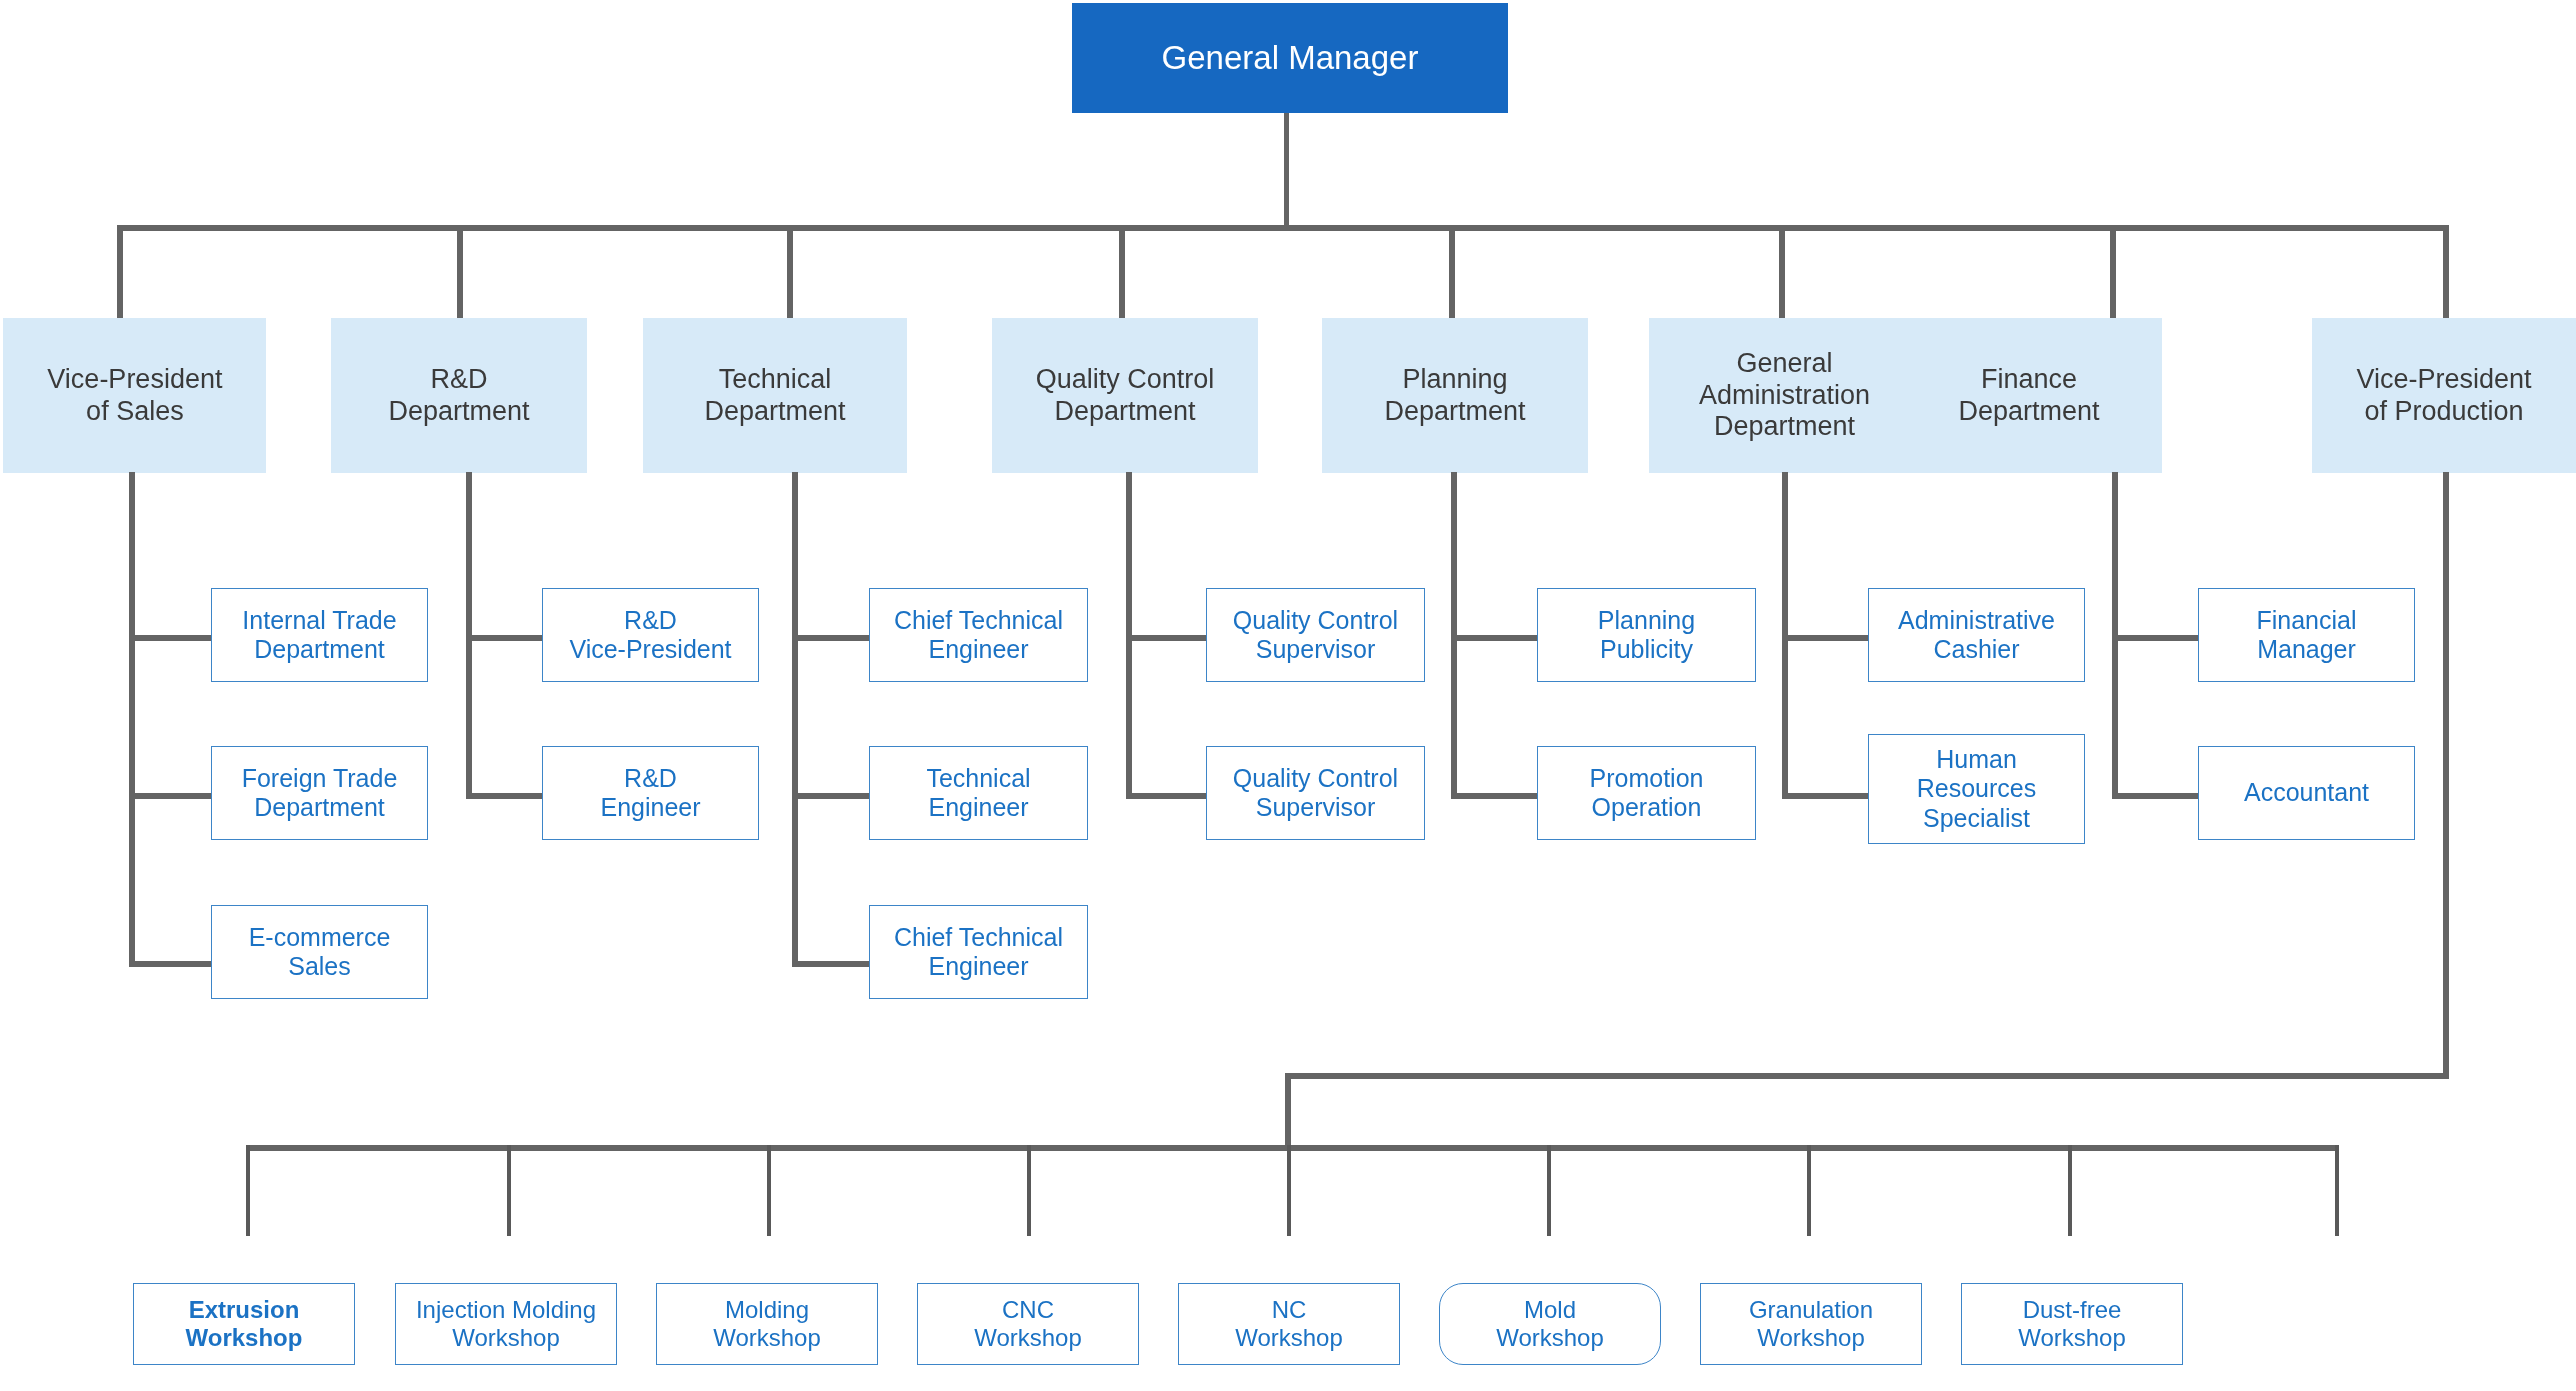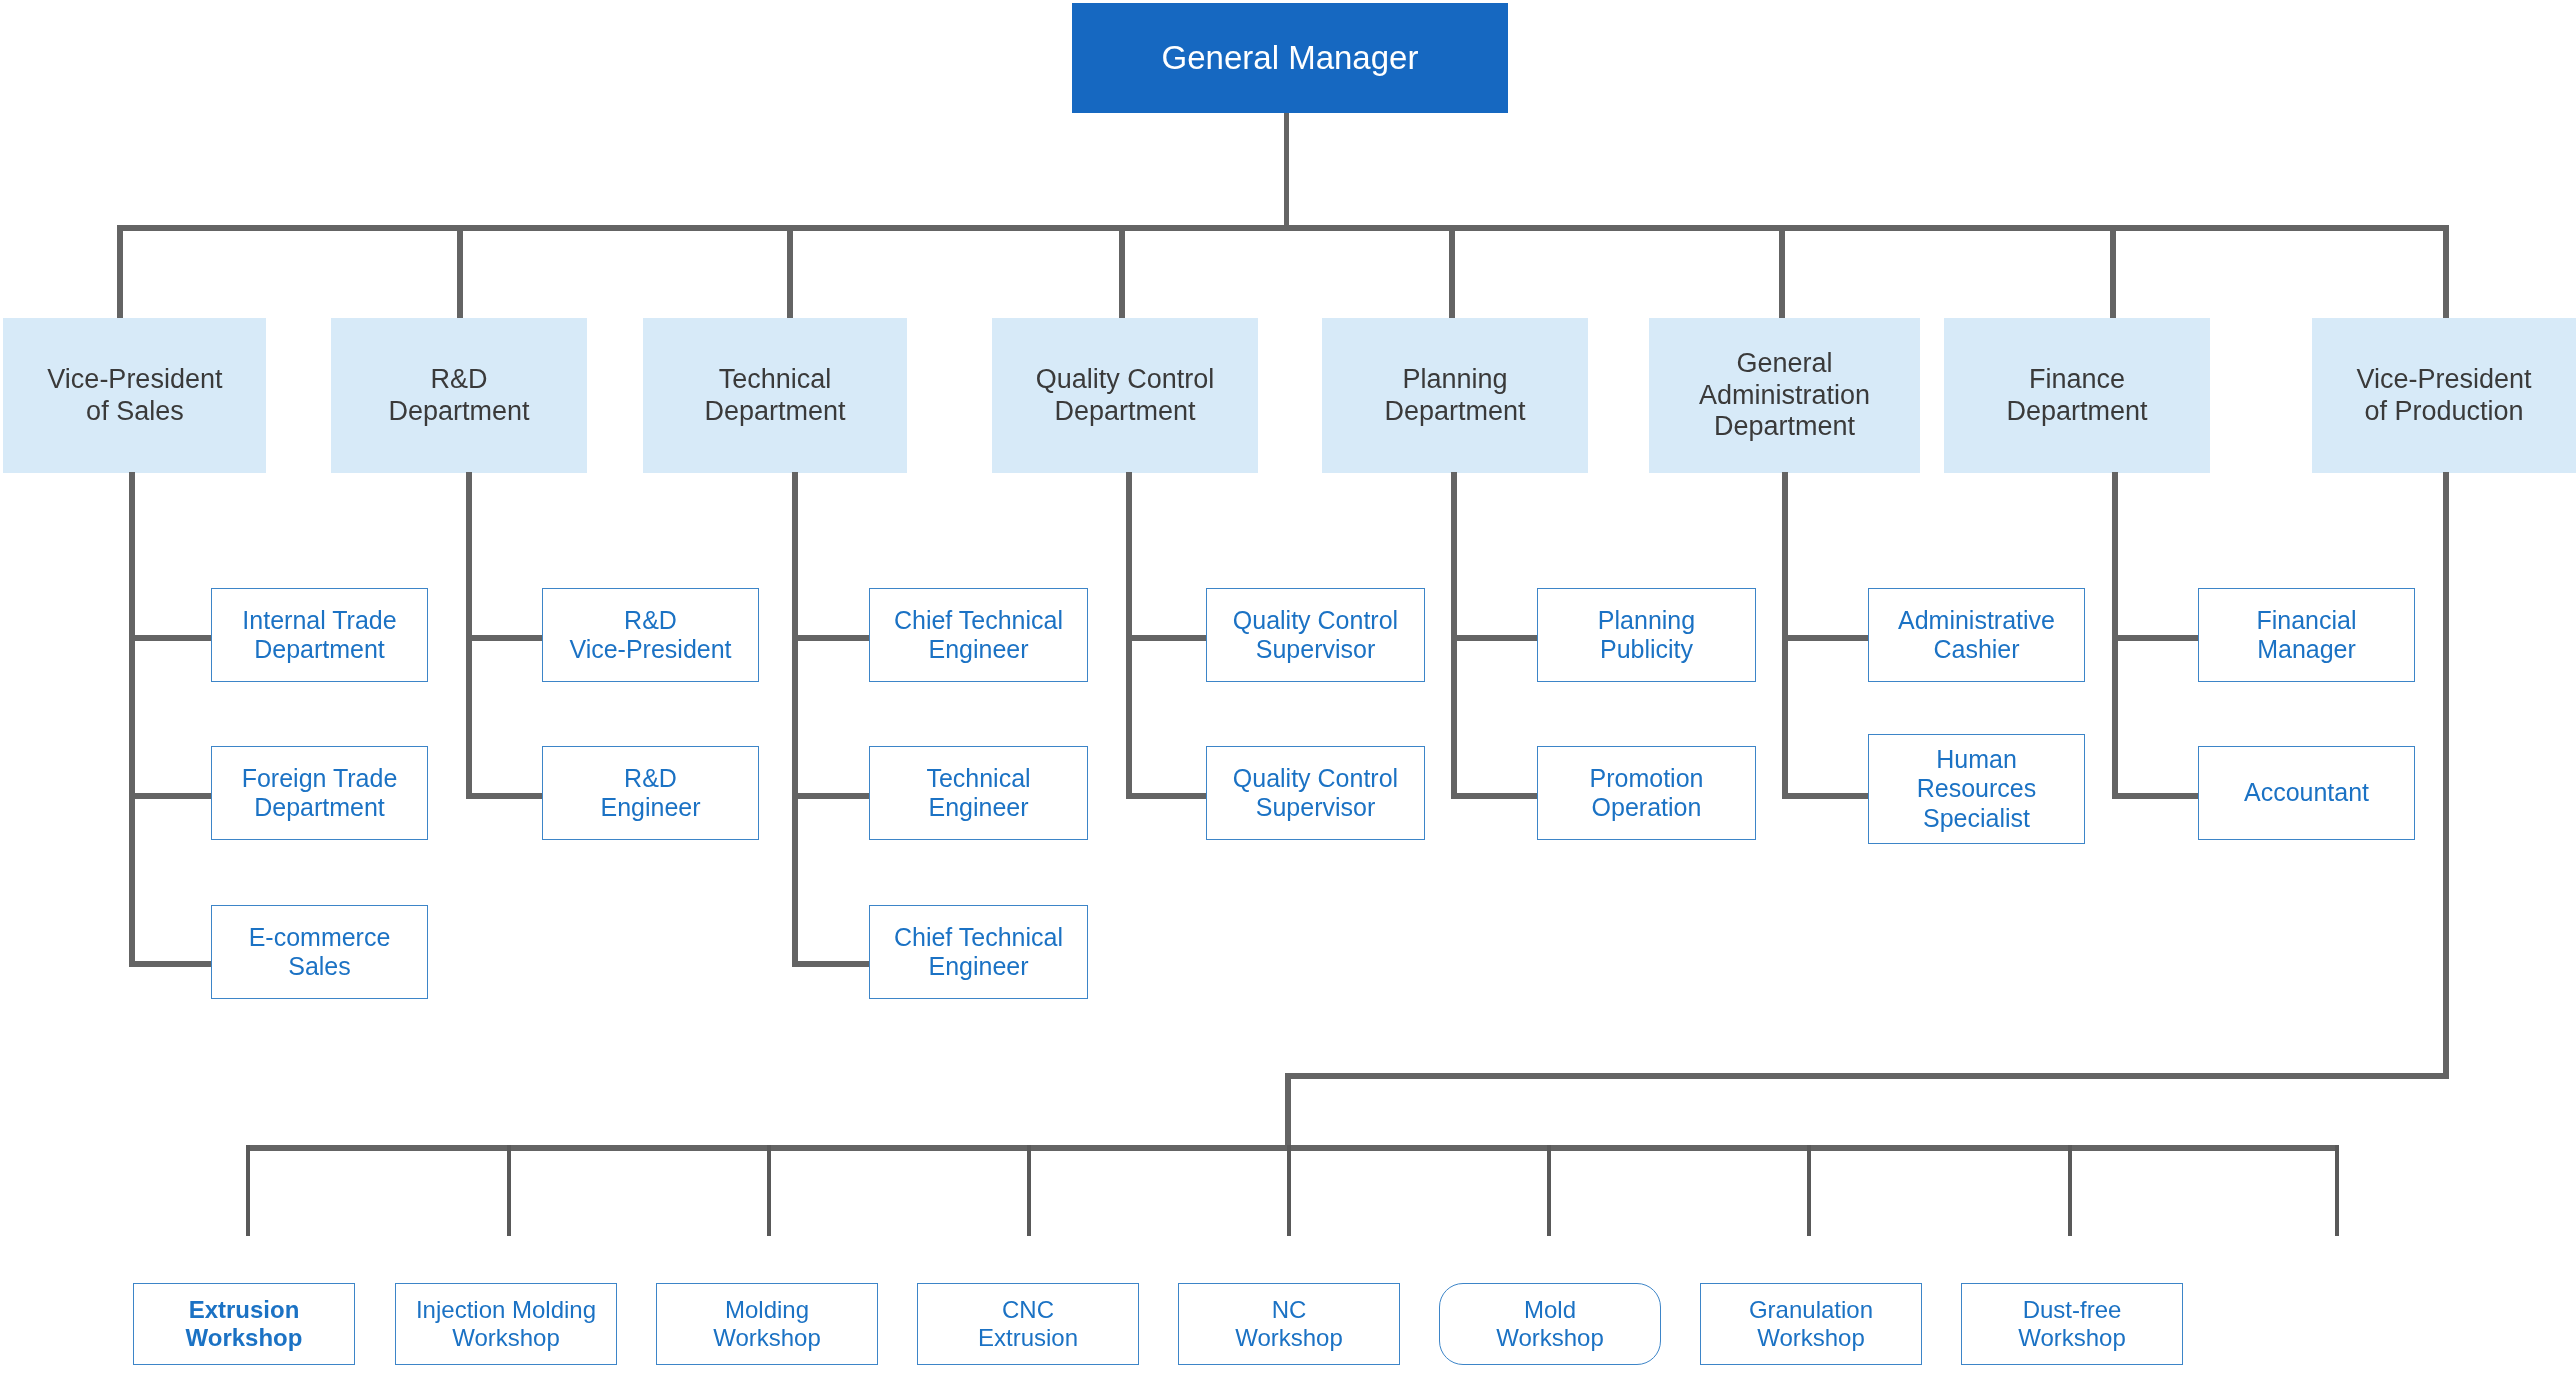--- a/index.html
+++ b/index.html
@@ -114,21 +114,21 @@
   </div>
   <div class="node node-dept" style="left:1322px; top:318px; width:266px; height:155px;">
     <span class="node-label">Planning
 Department</span>
   </div>
   <div class="node node-dept" style="left:1649px; top:318px; width:271px; height:155px;">
     <span class="node-label">General
 Administration
 Department</span>
   </div>
-  <div class="node node-dept" style="left:1944px; top:318px; width:266px; height:155px;">
+  <div class="node node-dept" style="left:1896px; top:318px; width:266px; height:155px;">
     <span class="node-label">Finance
 Department</span>
   </div>
   <div class="node node-dept" style="left:2312px; top:318px; width:264px; height:155px;">
     <span class="node-label">Vice-President
 of Production</span>
   </div>
 
   <div class="conn conn-v" style="left:129px; top:472px; height:495px;"></div>
   <div class="conn conn-h" style="left:129px; top:635px; width:82px;"></div>
@@ -254,21 +254,21 @@
   <div class="node node-shop" style="left:395px;  top:1283px; width:222px; height:82px;">
     <span class="node-label">Injection Molding
 Workshop</span>
   </div>
   <div class="node node-shop" style="left:656px;  top:1283px; width:222px; height:82px;">
     <span class="node-label">Molding
 Workshop</span>
   </div>
   <div class="node node-shop" style="left:917px; top:1283px; width:222px; height:82px;">
     <span class="node-label">CNC
-Extrusion</span>
+Workshop</span>
   </div>
   <div class="node node-shop" style="left:1178px; top:1283px; width:222px; height:82px;">
     <span class="node-label">NC
 Workshop</span>
   </div>
   <div class="node node-shop" style="left:1439px; top:1283px; width:222px; height:82px;border-radius:24px;">
     <span class="node-label">Mold
 Workshop</span>
   </div>
   <div class="node node-shop" style="left:1700px; top:1283px; width:222px; height:82px;">

